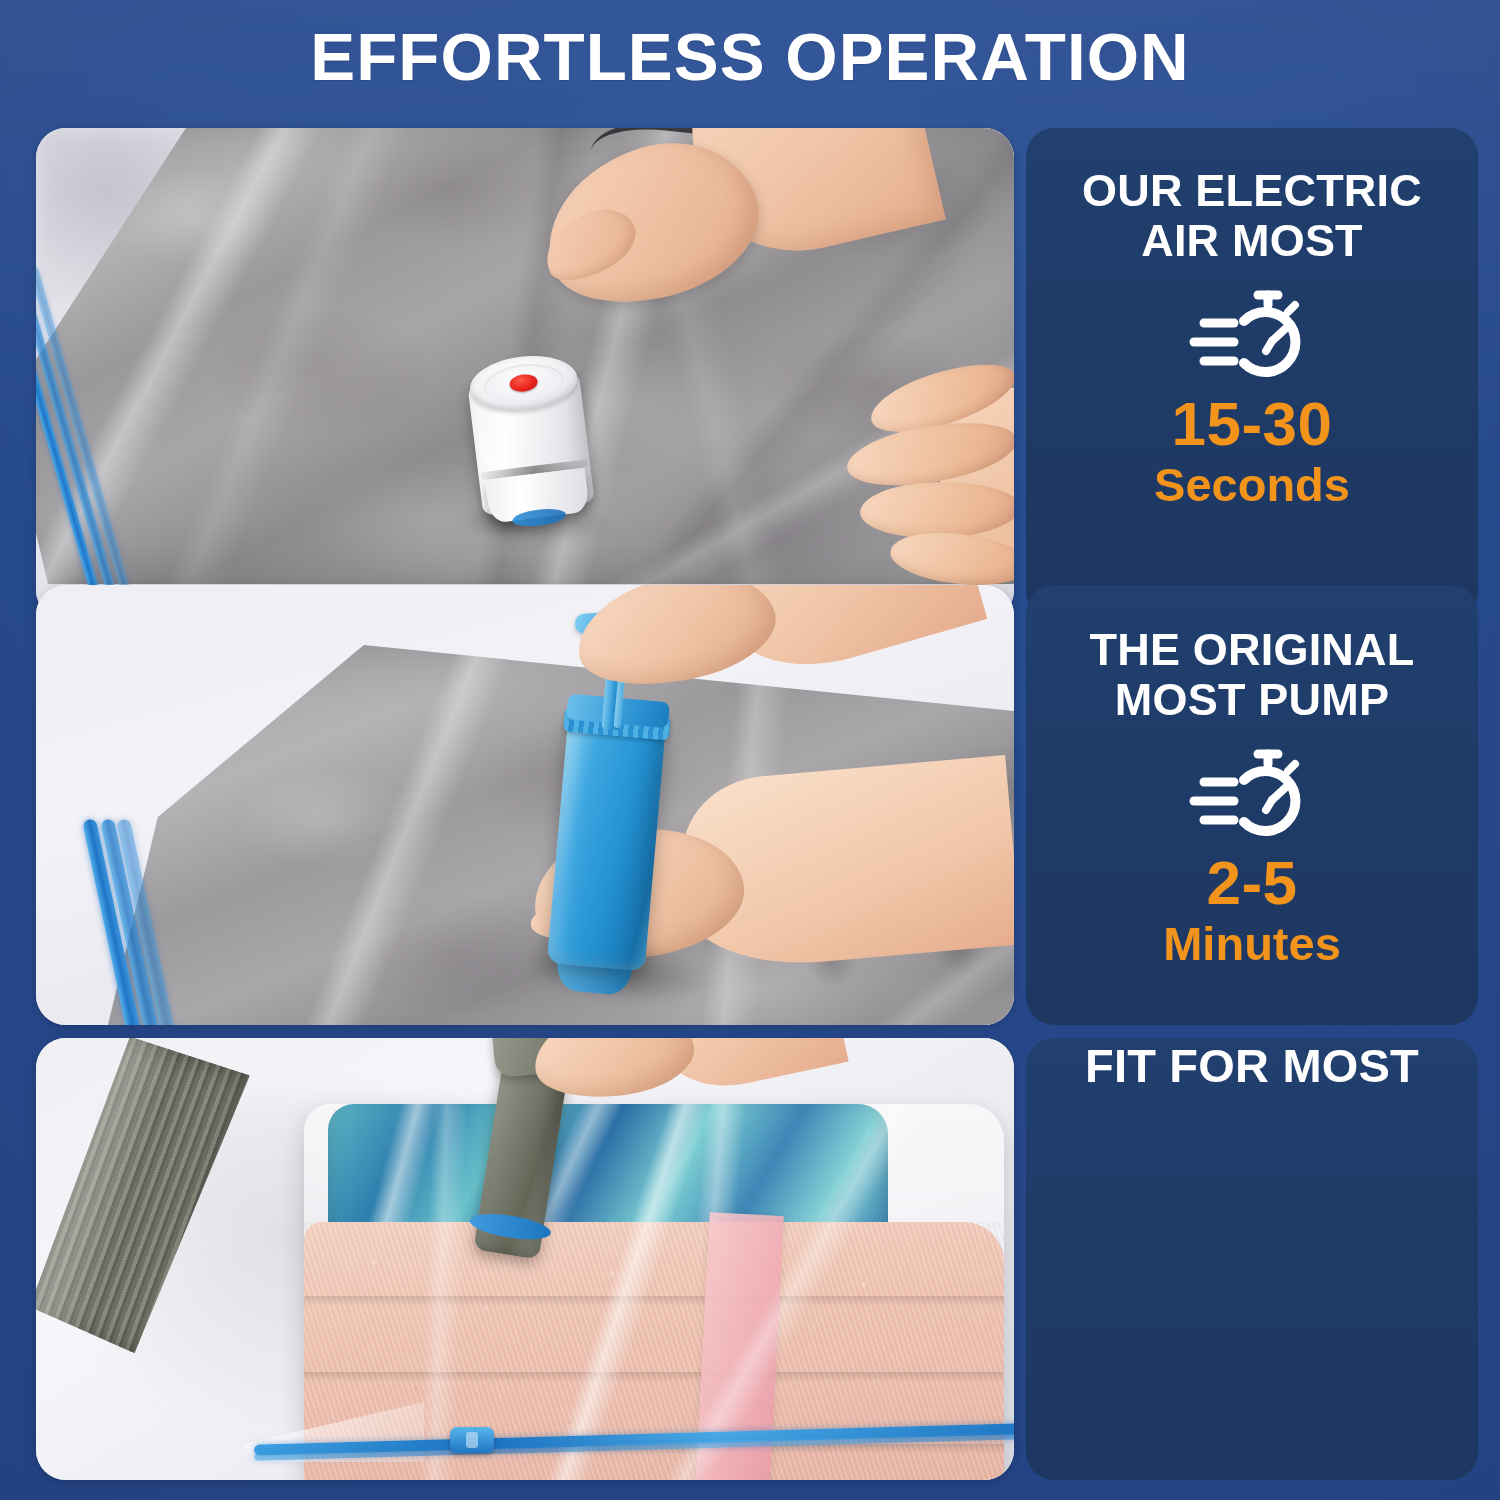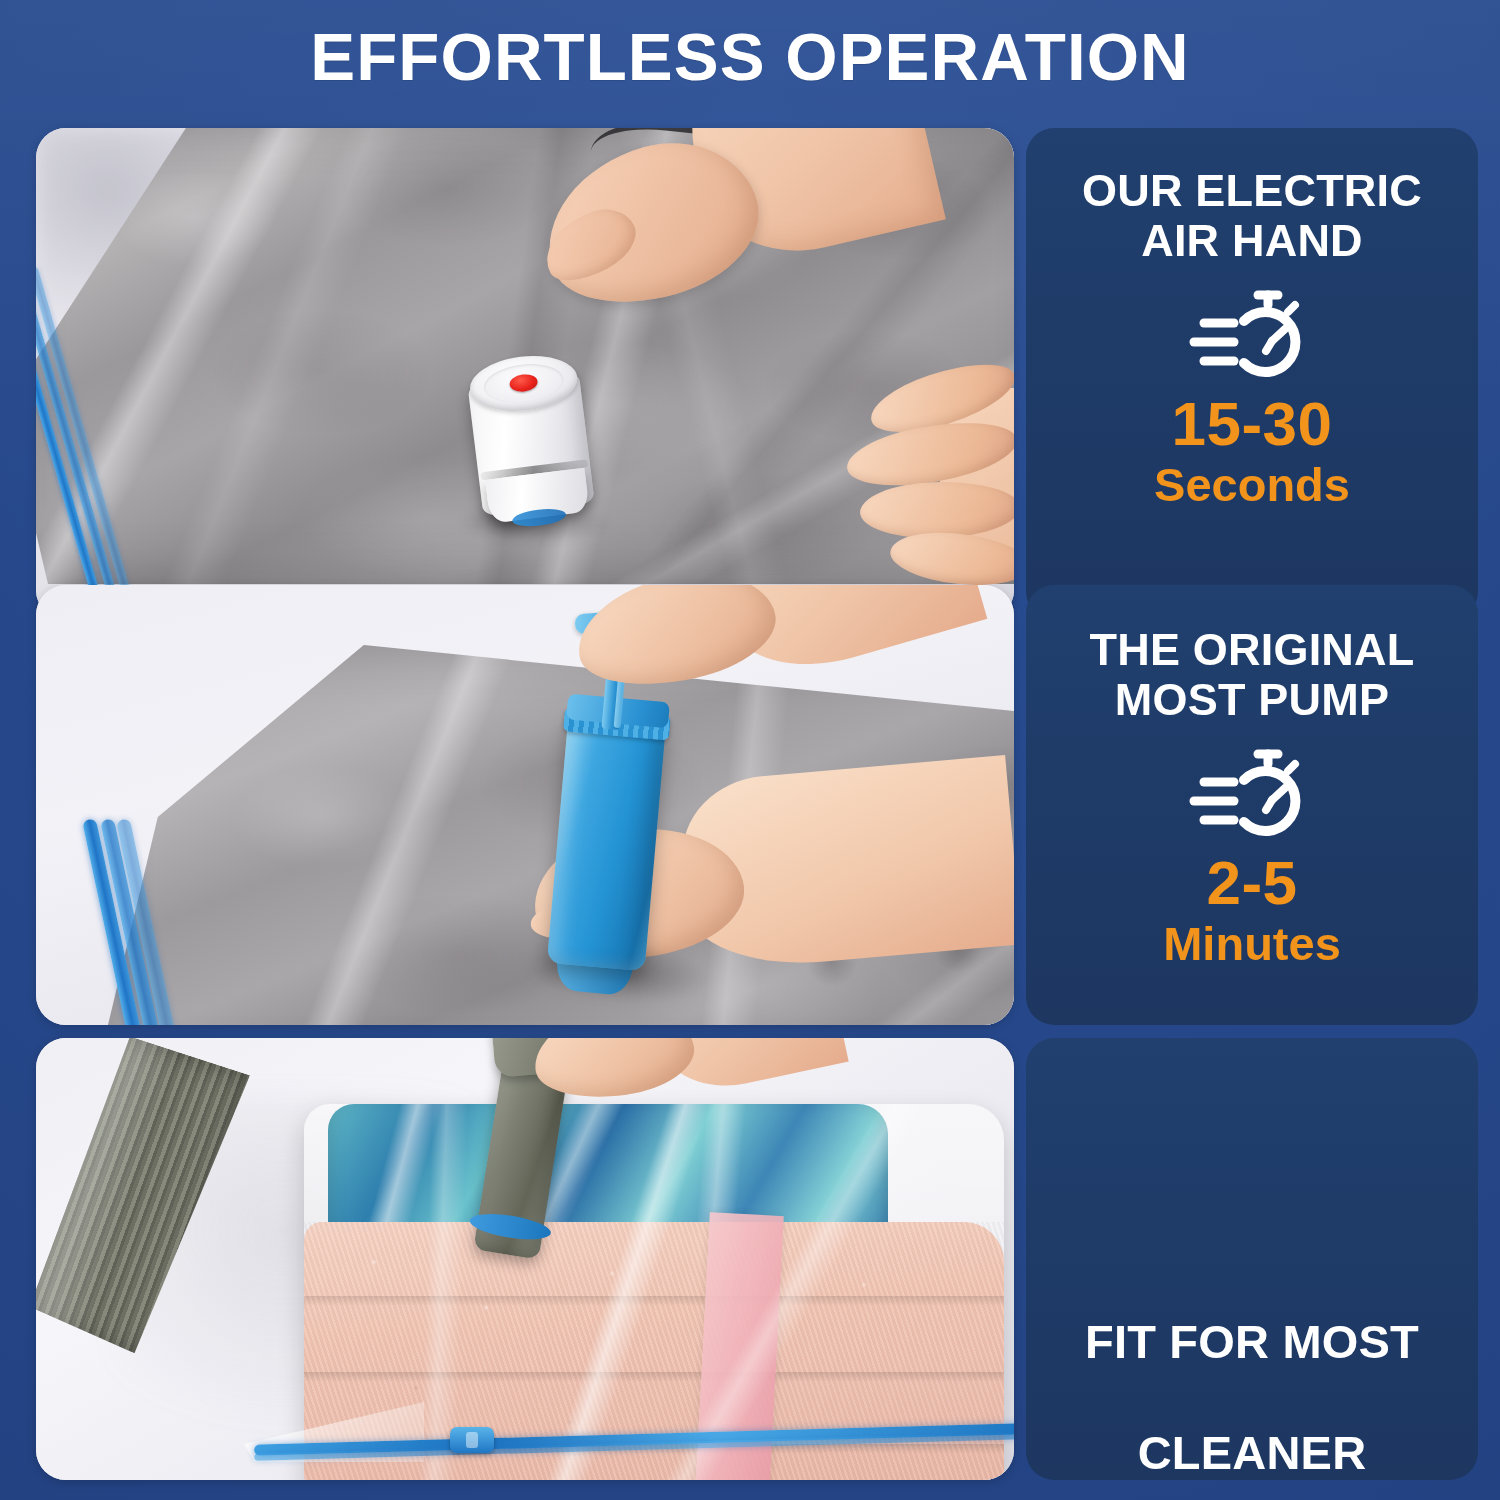--- a/index.html
+++ b/index.html
@@ -77,21 +77,21 @@
     color:#f2941c; font-weight:bold; font-size:47px; line-height:1.1;
     text-align:center; margin-top:4px;
   }
   .icon-wrap { margin:14px 0 10px; }
   .icon-wrap svg { display:block; }
 
   
   #row1 .text-card { padding-top:38px; }
   #row1 .t-num { margin-top:0; }
   #row2 .text-card { padding-top:40px; }
-  #row3 .text-card { justify-content:flex-end; padding-top:0; }
+  #row3 .text-card { justify-content:flex-start; padding-top:0; }
   #row3 .t-head { font-size:47px; line-height:1.18; }
 
   
   .p1-bg {
     position:absolute; inset:0;
     background:linear-gradient(160deg,#e3e2ea 0%,#eceaf0 30%,#e2e1e8 60%,#d9d8e1 100%);
   }
   .p1-wallshadow{
     position:absolute; left:0; top:0; width:240px; height:210px;
     background:radial-gradient(ellipse at 30% 30%, rgba(140,140,155,.38), rgba(140,140,155,0) 70%);
@@ -596,21 +596,21 @@
           <span class="arm"></span>
           <span class="palm"></span>
           <span class="thumb"></span>
         </div>
       </div>
     </div>
 
     <div class="text-card">
       <div class="t-head">
         <span>OUR ELECTRIC</span><br>
-        <span>AIR HAND</span>
+        <span>AIR MOST</span>
       </div>
       <div class="icon-wrap">
         <svg width="128" height="104" viewBox="0 0 128 104" fill="none">
           <path d="M70 16 h20" stroke="#fff" stroke-width="9" stroke-linecap="round"></path>
           <path d="M80 16 v10" stroke="#fff" stroke-width="9" stroke-linecap="round"></path>
           <path d="M100 33 l7 -7" stroke="#fff" stroke-width="8" stroke-linecap="round"></path>
           <path d="M56 42 A30 30 0 1 1 56 84" stroke="#fff" stroke-width="10" stroke-linecap="round" fill="none"></path>
           <path d="M84 62 l13 -12" stroke="#fff" stroke-width="8" stroke-linecap="round"></path>
           <path d="M84 62 l-6 10" stroke="#fff" stroke-width="8" stroke-linecap="round"></path>
           <path d="M16 44 h30" stroke="#fff" stroke-width="9" stroke-linecap="round"></path>
@@ -721,17 +721,16 @@
           <span class="arm"></span>
           <span class="palm"></span>
         </div>
       </div>
     </div>
 
     <div class="text-card">
       <div class="t-head">
         <span>FIT FOR MOST</span><br>
         <br>
-        <span>CLEANER</span>
       </div>
     </div>
   </div>
 </div>
 
 </body></html>

